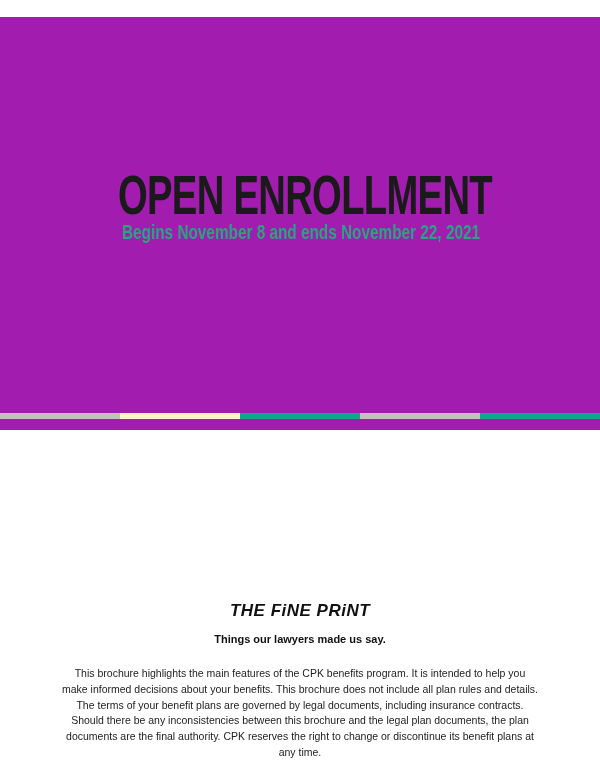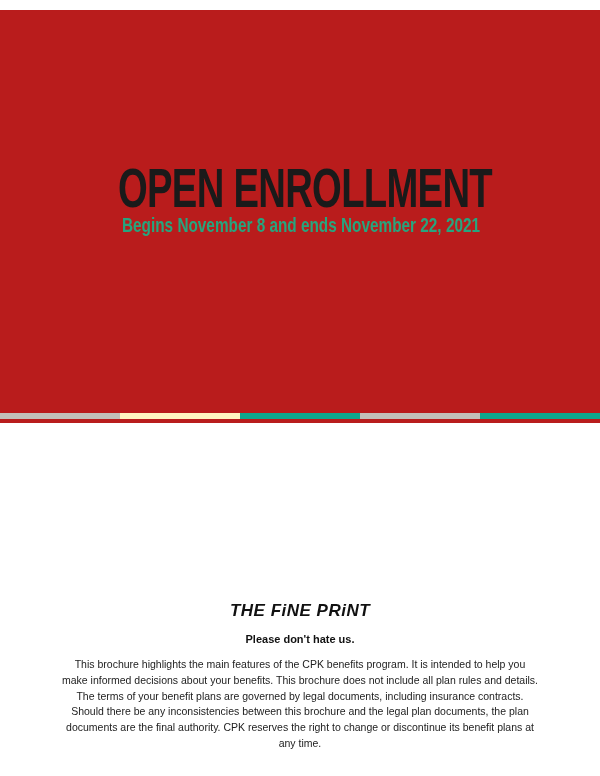--- a/index.html
+++ b/index.html
@@ -9,23 +9,23 @@
     background: #ffffff;
     font-family: "Liberation Sans", sans-serif;
     position: relative;
     overflow: hidden;
   }
   .page { position: absolute; inset: 0; }
 
   
   .hero {
     position: absolute;
-    top: 10px; left: 0;
+    top: 17px; left: 0;
     width: 600px; height: 413px;
-    background: #b91c1c;
+    background: #a21caf;
   }
   .headline-svg {
     position: absolute;
     left: 116px; top: 144px;
     overflow: visible;
   }
   .headline-svg text {
     font-family: "Liberation Sans", sans-serif;
     font-weight: bold;
     font-size: 56px;
@@ -71,21 +71,21 @@
   }
   .fine-print .tag {
     margin: 0;
     font-size: 11px;
     font-weight: bold;
     line-height: 16px;
     color: #111111;
   }
   .fine-print .tag.first { margin-top: 7px; }
   .fine-print .body-text {
-    margin: 10px auto 0;
+    margin: 19px auto 0;
     max-width: 478px;
     font-size: 10.5px;
     line-height: 15.8px;
     font-weight: normal;
     color: #222222;
   }
 </style>
 </head>
 <body>
 
@@ -103,17 +103,17 @@
   <div class="divider">
     <span class="seg" style="background: rgb(194, 193, 186);"></span>
     <span class="seg" style="background: rgb(255, 245, 194);"></span>
     <span class="seg" style="background: rgb(14, 167, 142);"></span>
     <span class="seg" style="background: rgb(194, 193, 186);"></span>
     <span class="seg" style="background: rgb(14, 167, 142);"></span>
   </div>
 
   <section class="fine-print">
     <h2>THE FiNE PRiNT</h2>
-    <p class="tag">Please don't hate us.</p>
+    <p class="tag first">Things our lawyers made us say.</p>
     <p class="body-text">This brochure highlights the main features of the CPK benefits program. It is intended to help you make informed decisions about your benefits. This brochure does not include all plan rules and details. The terms of your benefit plans are governed by legal documents, including insurance contracts. Should there be any inconsistencies between this brochure and the legal plan documents, the plan documents are the final authority. CPK reserves the right to change or discontinue its benefit plans at any time.</p>
   </section>
 
 </div>
 
 </body></html>

